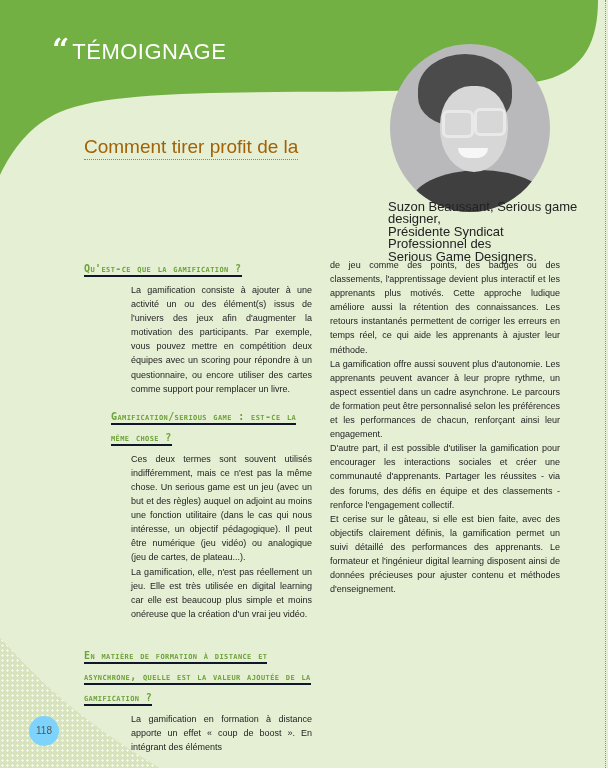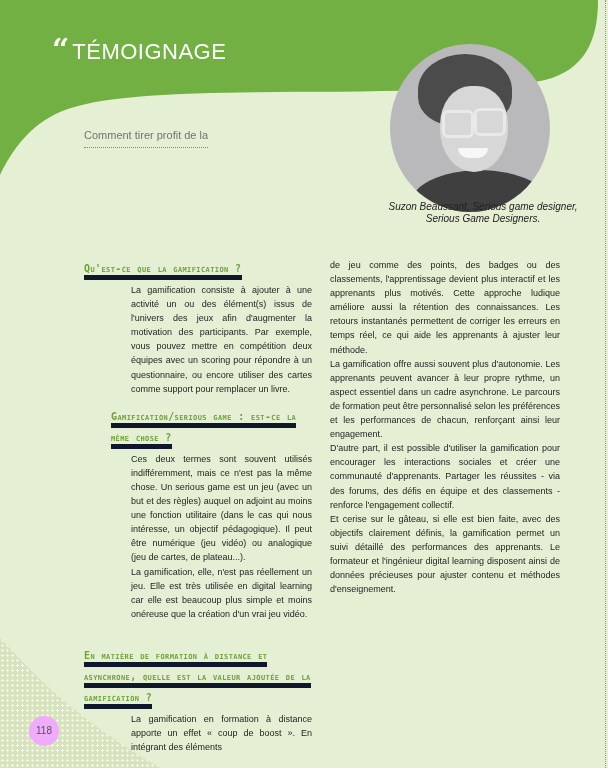--- a/index.html
+++ b/index.html
@@ -28,55 +28,55 @@
     display: flex; align-items: flex-start; color: #ffffff;
   }
   .quote-mark {
     font-family: "DejaVu Serif", serif; font-weight: bold; font-size: 30px;
     line-height: 24px; margin-right: 3px; margin-top: 0px;
   }
   .section-title {
     font-size: 22px; font-weight: normal; letter-spacing: 0.5px; line-height: 28px;
   }
   .question {
-    position: absolute; left: 84px; top: 124px;
-    font-size: 11px; color: #737373; line-height: 22px;
+    position: absolute; left: 84px; top: 136px;
+    font-size: 19px; color: #a16207; line-height: 22px;
   }
   .question span { display: inline-block; border-bottom: 1px dotted #6d9a3a; padding-bottom: 1px; }
   .portrait {
     position: absolute; left: 390px; top: 44px; width: 160px; height: 168px;
     border-radius: 50%; background: #b9b9bb; overflow: hidden;
   }
   .portrait .hair { position:absolute; left:28px; top:10px; width:94px; height:72px; border-radius:50% 50% 40% 40%; background:#4b4b4b; }
   .portrait .face { position:absolute; left:50px; top:42px; width:68px; height:86px; border-radius:45% 45% 50% 50%; background:#d7d7d7; }
   .portrait .glasses-l { position:absolute; left:52px; top:66px; width:26px; height:22px; border:3px solid #e9e9e9; border-radius:6px; }
   .portrait .glasses-r { position:absolute; left:84px; top:64px; width:26px; height:22px; border:3px solid #e9e9e9; border-radius:6px; }
   .portrait .smile { position:absolute; left:68px; top:104px; width:30px; height:10px; border-radius:0 0 16px 16px; background:#f7f7f7; }
   .portrait .body { position:absolute; left:20px; top:126px; width:140px; height:70px; border-radius:50% 50% 0 0; background:#3f3f3f; }
   .caption {
     position: absolute; left: 388px; top: 201px; width: 190px;
-    font-size: 10px; font-style: italic; line-height: 12.4px; color: #222; text-align: center;
+    font-size: 13px; line-height: 12.4px; color: #222;
   }
   .col { position: absolute; top: 258px; width: 228px; font-size: 9px; line-height: 14.1px; }
   .col-left { left: 84px; }
   .col-right { left: 330px; width: 230px; text-align: justify; }
   .col p { margin: 0; }
   .col-left p { text-align: justify; margin-left: 47px; }
   .sub-heading {
     font-family: "DejaVu Sans Mono", monospace; color: #6ea23a; font-size: 10px;
     font-variant: small-caps; text-transform: none; letter-spacing: 0.4px;
     line-height: 21px; margin: 0 0 4px 0;
   }
-  .sub-heading span { border-bottom: 5px solid #0f172a; padding-bottom: 1px; }
+  .sub-heading span { border-bottom: 2px solid #0f172a; padding-bottom: 1px; }
   .h1 { margin-top: 0; }
   .h2 { margin-top: 10px; margin-left: 27px; }
   .h3 { margin-top: 24px; }
   .page-number {
     position: absolute; left: 29px; top: 716px; width: 30px; height: 30px;
-    border-radius: 50%; background: #f0abfc; color: #555;
+    border-radius: 50%; background: #7dd3fc; color: #555;
     font-size: 10px; text-align: center; line-height: 30px;
   }
 </style>
 </head>
 <body>
 
 <div class="header-band">
   <svg width="608" height="200" viewBox="0 0 608 200">
     <path d="M0 0 H598 C 598 40, 585 70, 545 80 C 500 90, 470 86, 420 90 C 300 95, 120 85, 60 112 C 30 125, 12 150, 0 175 Z" fill="#72b043"></path>
   </svg>
@@ -97,20 +97,21 @@
   <div class="body"></div>
   <div class="hair"></div>
   <div class="face"></div>
   <div class="glasses-l"></div>
   <div class="glasses-r"></div>
   <div class="smile"></div>
 </div>
 
 <div class="caption">
   <div>Suzon Beaussant, Serious game designer,</div>
+  <div>Présidente Syndicat Professionnel des</div>
   <div>Serious Game Designers.</div>
 </div>
 
 <div class="col col-left">
   <h3 class="sub-heading h1"><span>Qu'est-ce que la gamification ?</span></h3>
   <p>La gamification consiste à ajouter à une activité un ou des élément(s) issus de l'univers des jeux afin d'augmenter la motivation des participants. Par exemple, vous pouvez mettre en compétition deux équipes avec un scoring pour répondre à un questionnaire, ou encore utiliser des cartes comme support pour remplacer un livre.</p>
 
   <h3 class="sub-heading h2"><span>Gamification/serious game : est-ce la même chose ?</span></h3>
   <p>Ces deux termes sont souvent utilisés indifféremment, mais ce n'est pas la même chose. Un serious game est un jeu (avec un but et des règles) auquel on adjoint au moins une fonction utilitaire (dans le cas qui nous intéresse, un objectif pédagogique). Il peut être numérique (jeu vidéo) ou analogique (jeu de cartes, de plateau...).</p>
   <p>La gamification, elle, n'est pas réellement un jeu. Elle est très utilisée en digital learning car elle est beaucoup plus simple et moins onéreuse que la création d'un vrai jeu vidéo.</p>

